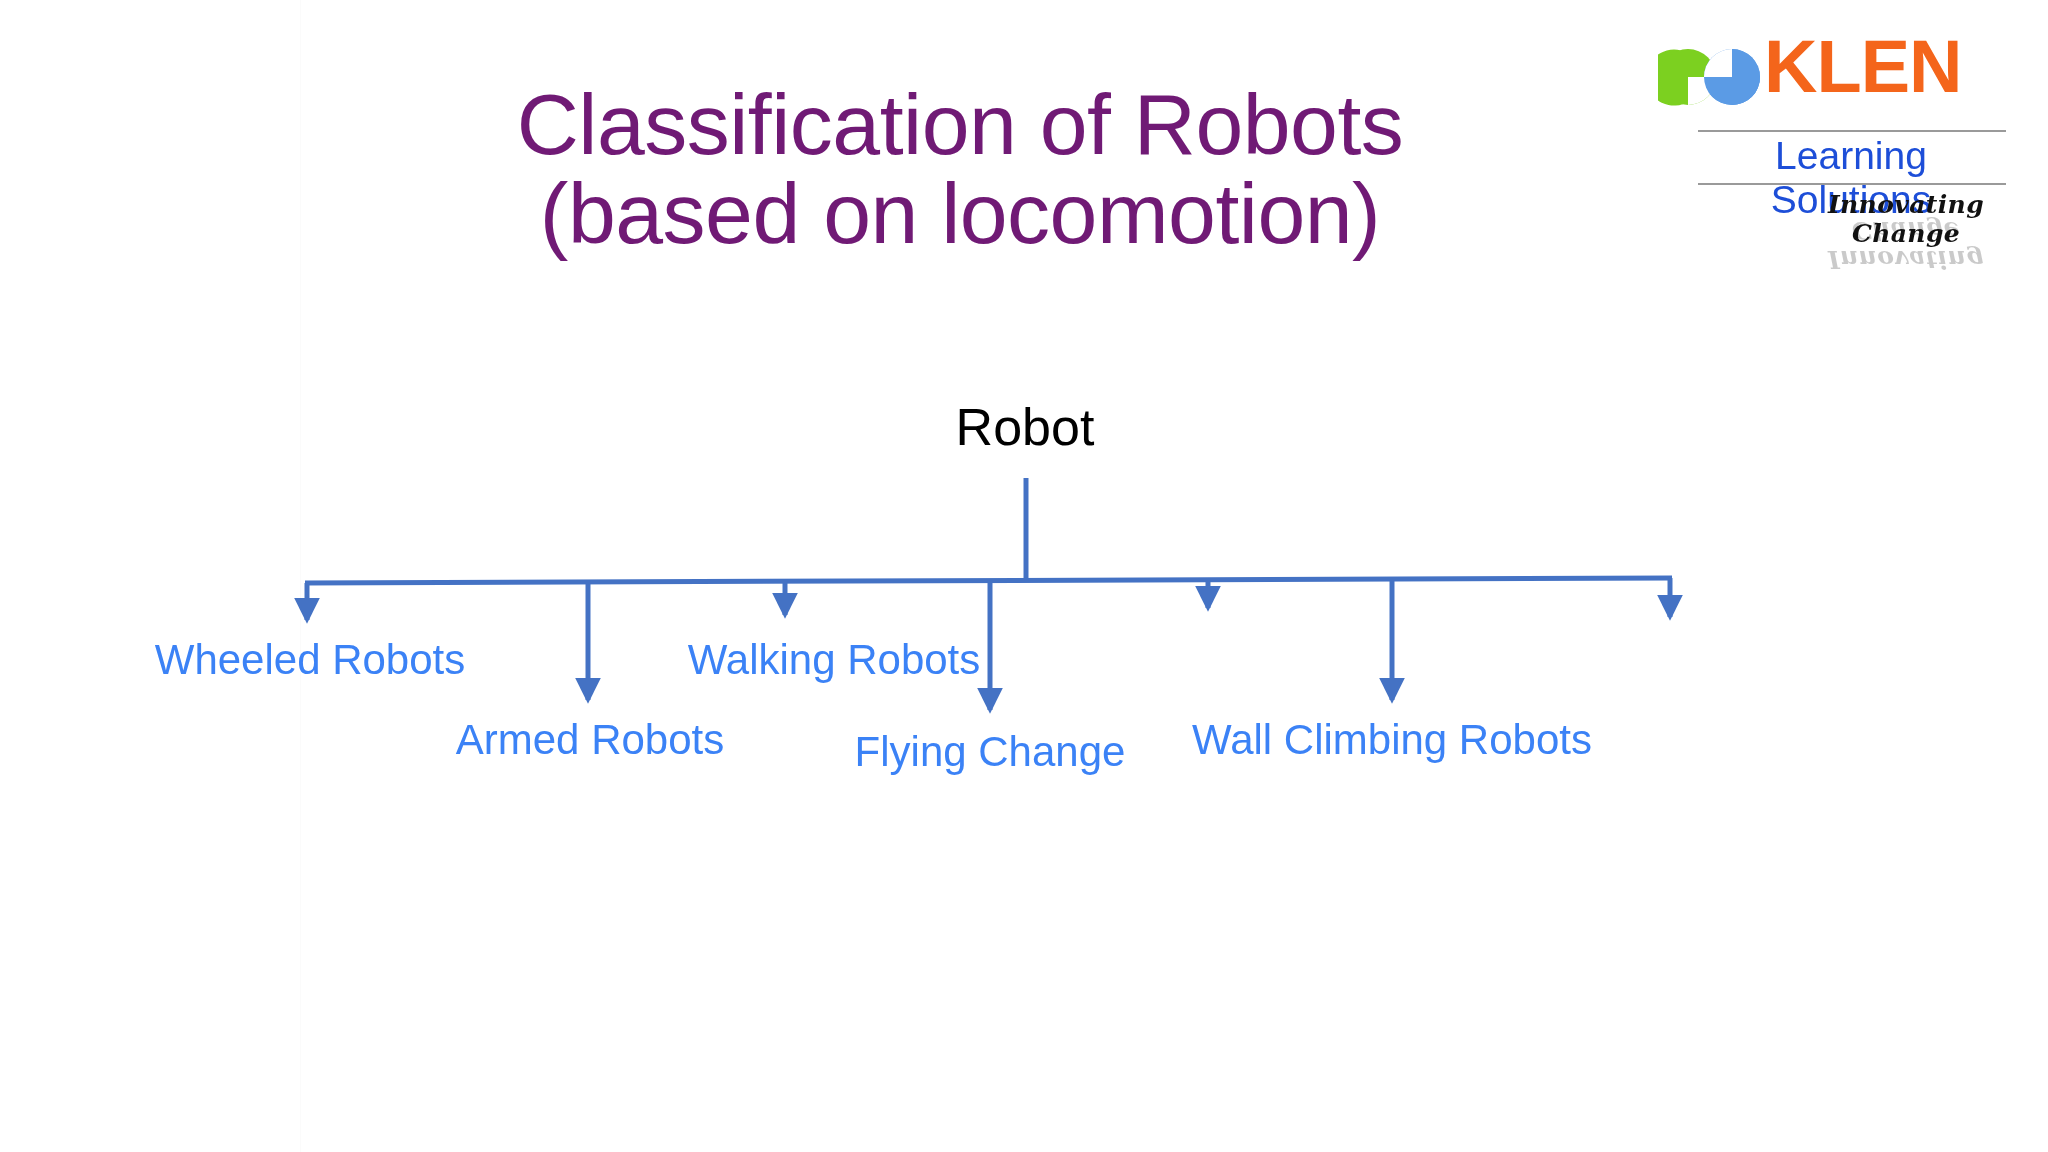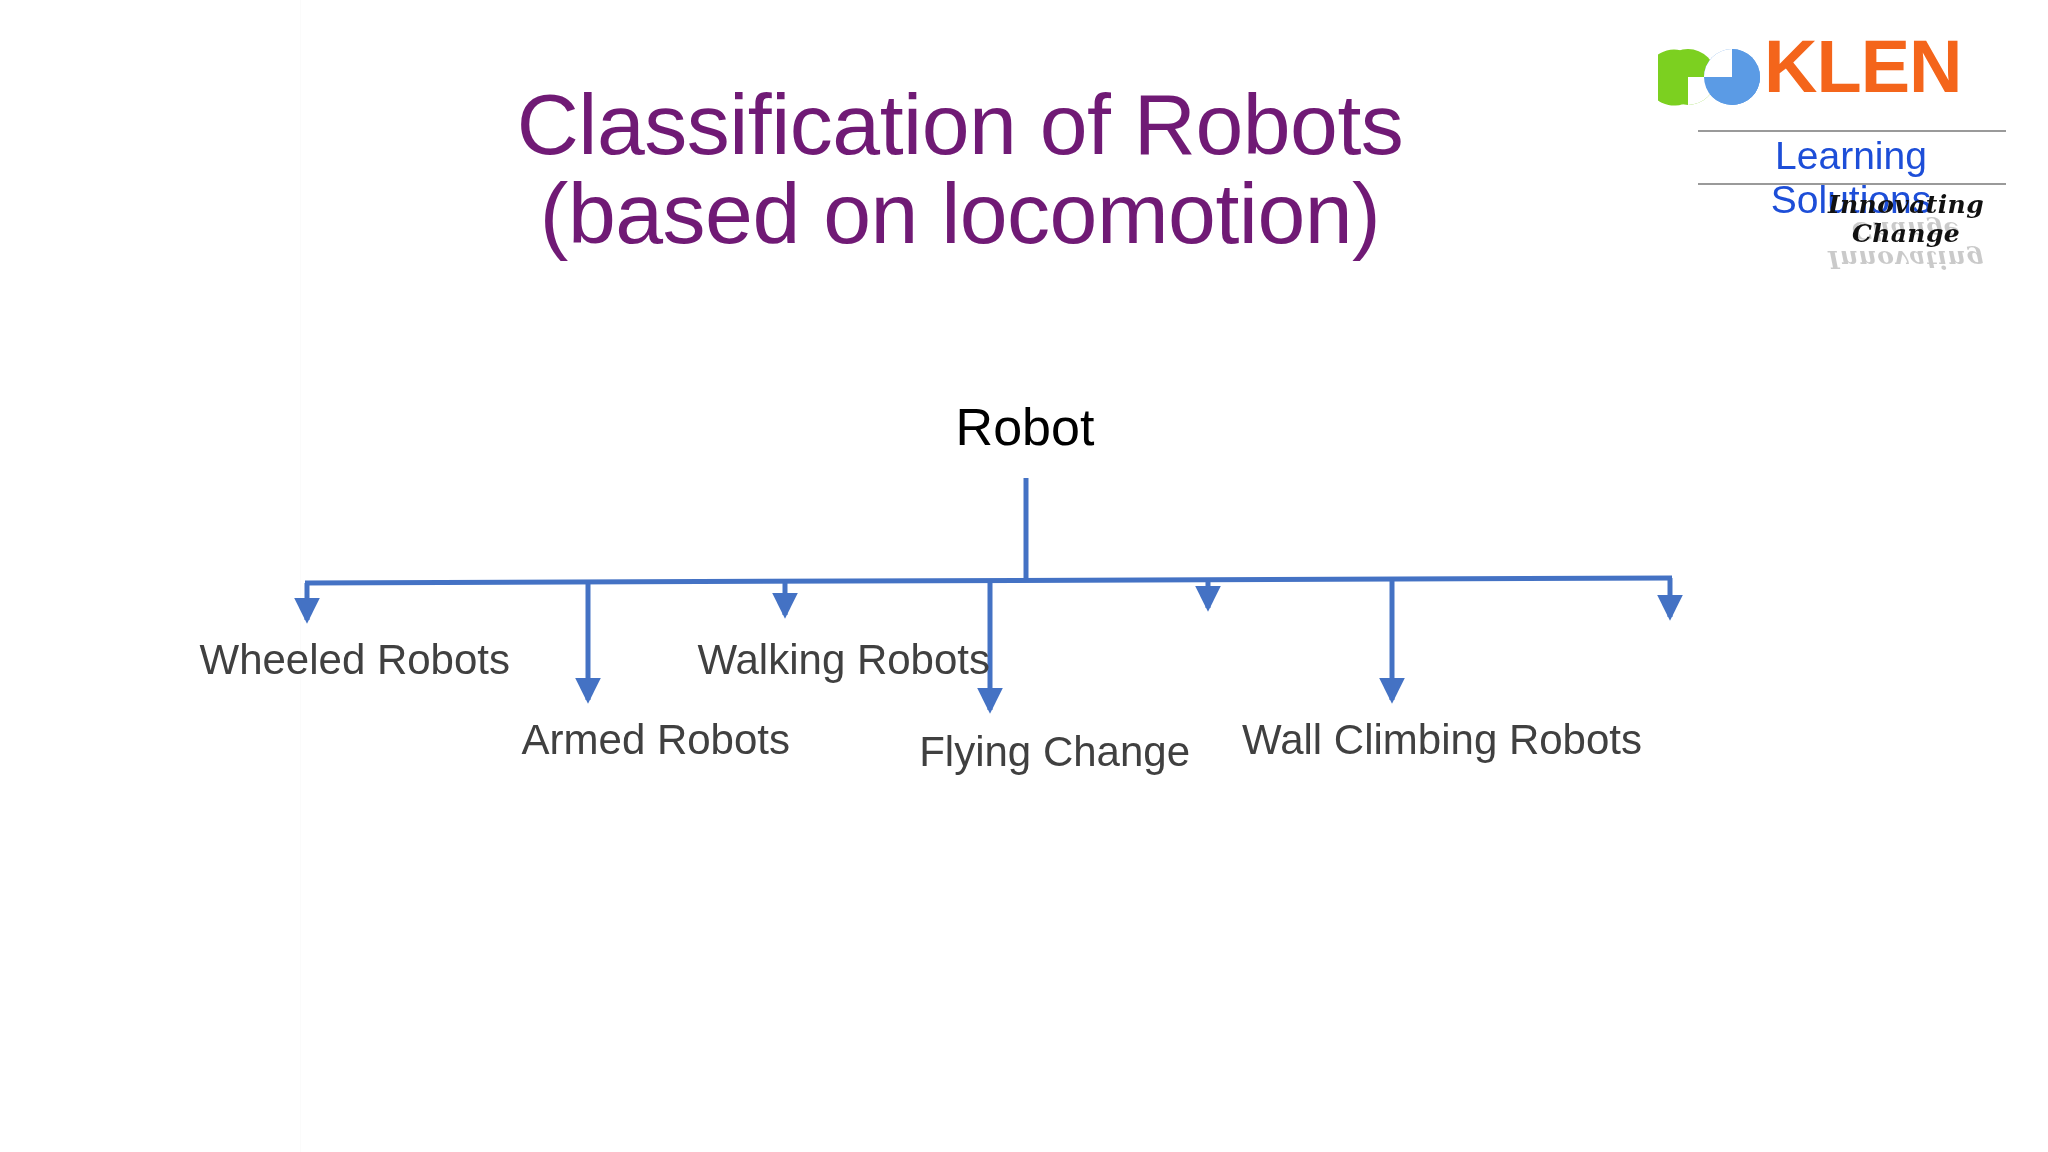--- a/index.html
+++ b/index.html
@@ -147,23 +147,23 @@
     top: 400px;
     width: 310px;
     text-align: center;
     font-size: 52px;
     color: #000000;
     line-height: 1.05;
   }
 
   .leaf-label {
     position: absolute;
-    text-align: right;
+    text-align: center;
     font-size: 42px;
-    color: #404040;
+    color: #3b82f6;
     line-height: 1.06;
     white-space: pre-line;
   }
 </style>
 </head>
 <body>
 
 <div id="slide">
 
   <div class="content-edge"></div>
@@ -217,21 +217,21 @@
         <line x1="1670" y1="578" x2="1670" y2="617"></line>
       </g>
     </svg>
 
     <div class="node-root">Robot</div>
 
     <div class="leaf-label" style="left:110px;  top:638px; width:400px;">Wheeled Robots</div>
 
     <div class="leaf-label" style="left:390px;  top:718px; width:400px;">Armed Robots</div>
 
-    <div class="leaf-label" style="left:590px;  top:638px; width:400px;">Walking Robots</div>
+    <div class="leaf-label" style="left:590px;  top:638px; width:400px;padding-left:44px;">Walking Robots</div>
 
     <div class="leaf-label" style="left:790px;  top:730px; width:400px;">Flying Change</div>
 
 
     <div class="leaf-label" style="left:1142px; top:718px; width:500px;">Wall Climbing Robots</div>
 
 
   </div>
 </div>
 

